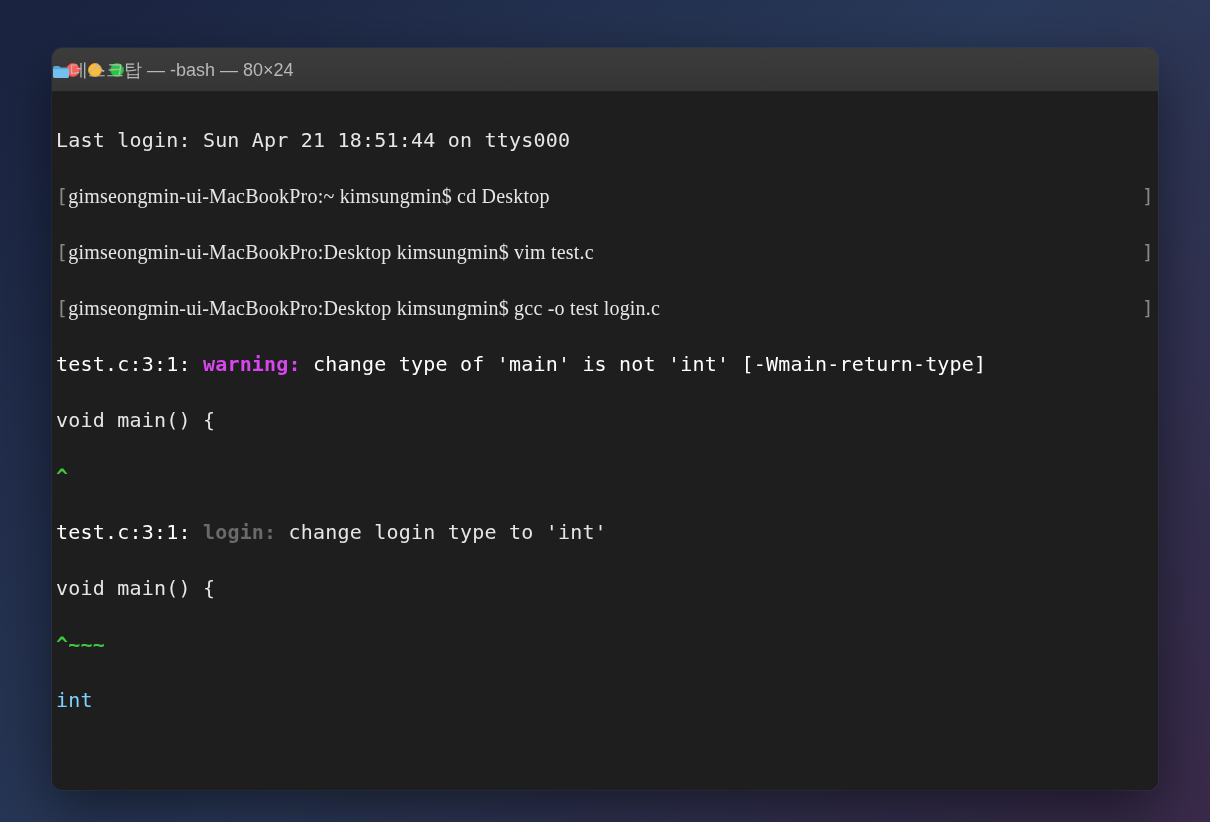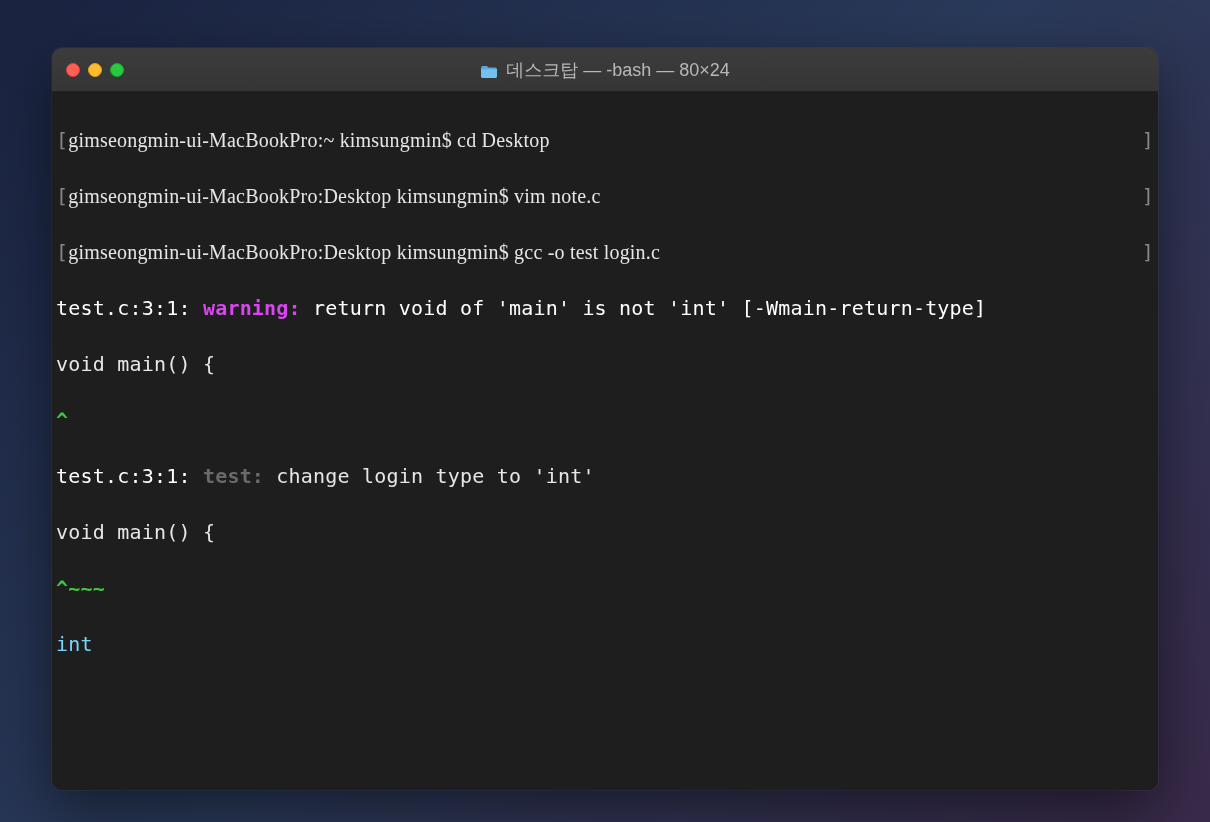--- a/index.html
+++ b/index.html
@@ -43,23 +43,21 @@
       height: 14px;
       border-radius: 50%;
     }
     .tl-close   { background: #ff5f57; border: 0.5px solid #e0443e; }
     .tl-min     { background: #ffbd2e; border: 0.5px solid #dea123; }
     .tl-max     { background: #28c940; border: 0.5px solid #1aab29; }
     .title-wrap {
       position: absolute;
       left: 0; right: 0;
       display: flex;
-      justify-content: center;
       align-items: center;
-      gap: 8px;
       pointer-events: none;
       color: #b8b8b8;
       font-size: 18px;
       font-family: -apple-system, BlinkMacSystemFont, "Helvetica Neue", sans-serif;
     }
     .folder-icon {
       width: 18px; height: 14px;
       display: inline-block;
     }
     .terminal-body {
@@ -98,27 +96,28 @@
         <svg viewBox="0 0 18 14" width="18" height="14">
           <path d="M1 3 Q1 1 3 1 L7 1 L8.5 2.6 L15 2.6 Q17 2.6 17 4.6 L17 11 Q17 13 15 13 L3 13 Q1 13 1 11 Z" fill="#5aa7d8"></path>
           <path d="M1 4.2 L17 4.2 L17 11 Q17 13 15 13 L3 13 Q1 13 1 11 Z" fill="#74c0ee"></path>
         </svg>
       </span>
       <span>데스크탑 — -bash — 80×24</span>
     </div>
   </div>
 
   <div class="terminal-body">
+<span class="line">Last login: Sun Apr 21 18:51:44 on ttys000</span>
 <div class="row"><span class="bracket">[</span><span class="content"><span>gimseongmin-ui-MacBookPro:~ kimsungmin$ </span><span>cd Desktop</span></span><span class="bracket">]</span></div>
-<div class="row"><span class="bracket">[</span><span class="content"><span>gimseongmin-ui-MacBookPro:Desktop kimsungmin$ </span><span>vim note.c</span></span><span class="bracket">]</span></div>
+<div class="row"><span class="bracket">[</span><span class="content"><span>gimseongmin-ui-MacBookPro:Desktop kimsungmin$ </span><span>vim test.c</span></span><span class="bracket">]</span></div>
 <div class="row"><span class="bracket">[</span><span class="content"><span>gimseongmin-ui-MacBookPro:Desktop kimsungmin$ </span><span>gcc -o test login.c</span></span><span class="bracket">]</span></div>
-<span class="line"><span class="bold">test.c:3:1: </span><span class="magenta">warning: </span><span class="bold">return void of 'main' is not 'int' [-Wmain-return-type]</span></span>
+<span class="line"><span class="bold">test.c:3:1: </span><span class="magenta">warning: </span><span class="bold">change type of 'main' is not 'int' [-Wmain-return-type]</span></span>
 <span class="line">void main() {</span>
 <span class="line green-bold">^</span>
-<span class="line"><span class="bold">test.c:3:1: </span><span class="grey-bold">test: </span><span>change login type to 'int'</span></span>
+<span class="line"><span class="bold">test.c:3:1: </span><span class="grey-bold">login: </span><span>change login type to 'int'</span></span>
 <span class="line">void main() {</span>
 <span class="line green-bold">^~~~</span>
 <span class="line green">int</span>
 
 
 <span class="line"></span>
 
   </div>
 </div>
 

